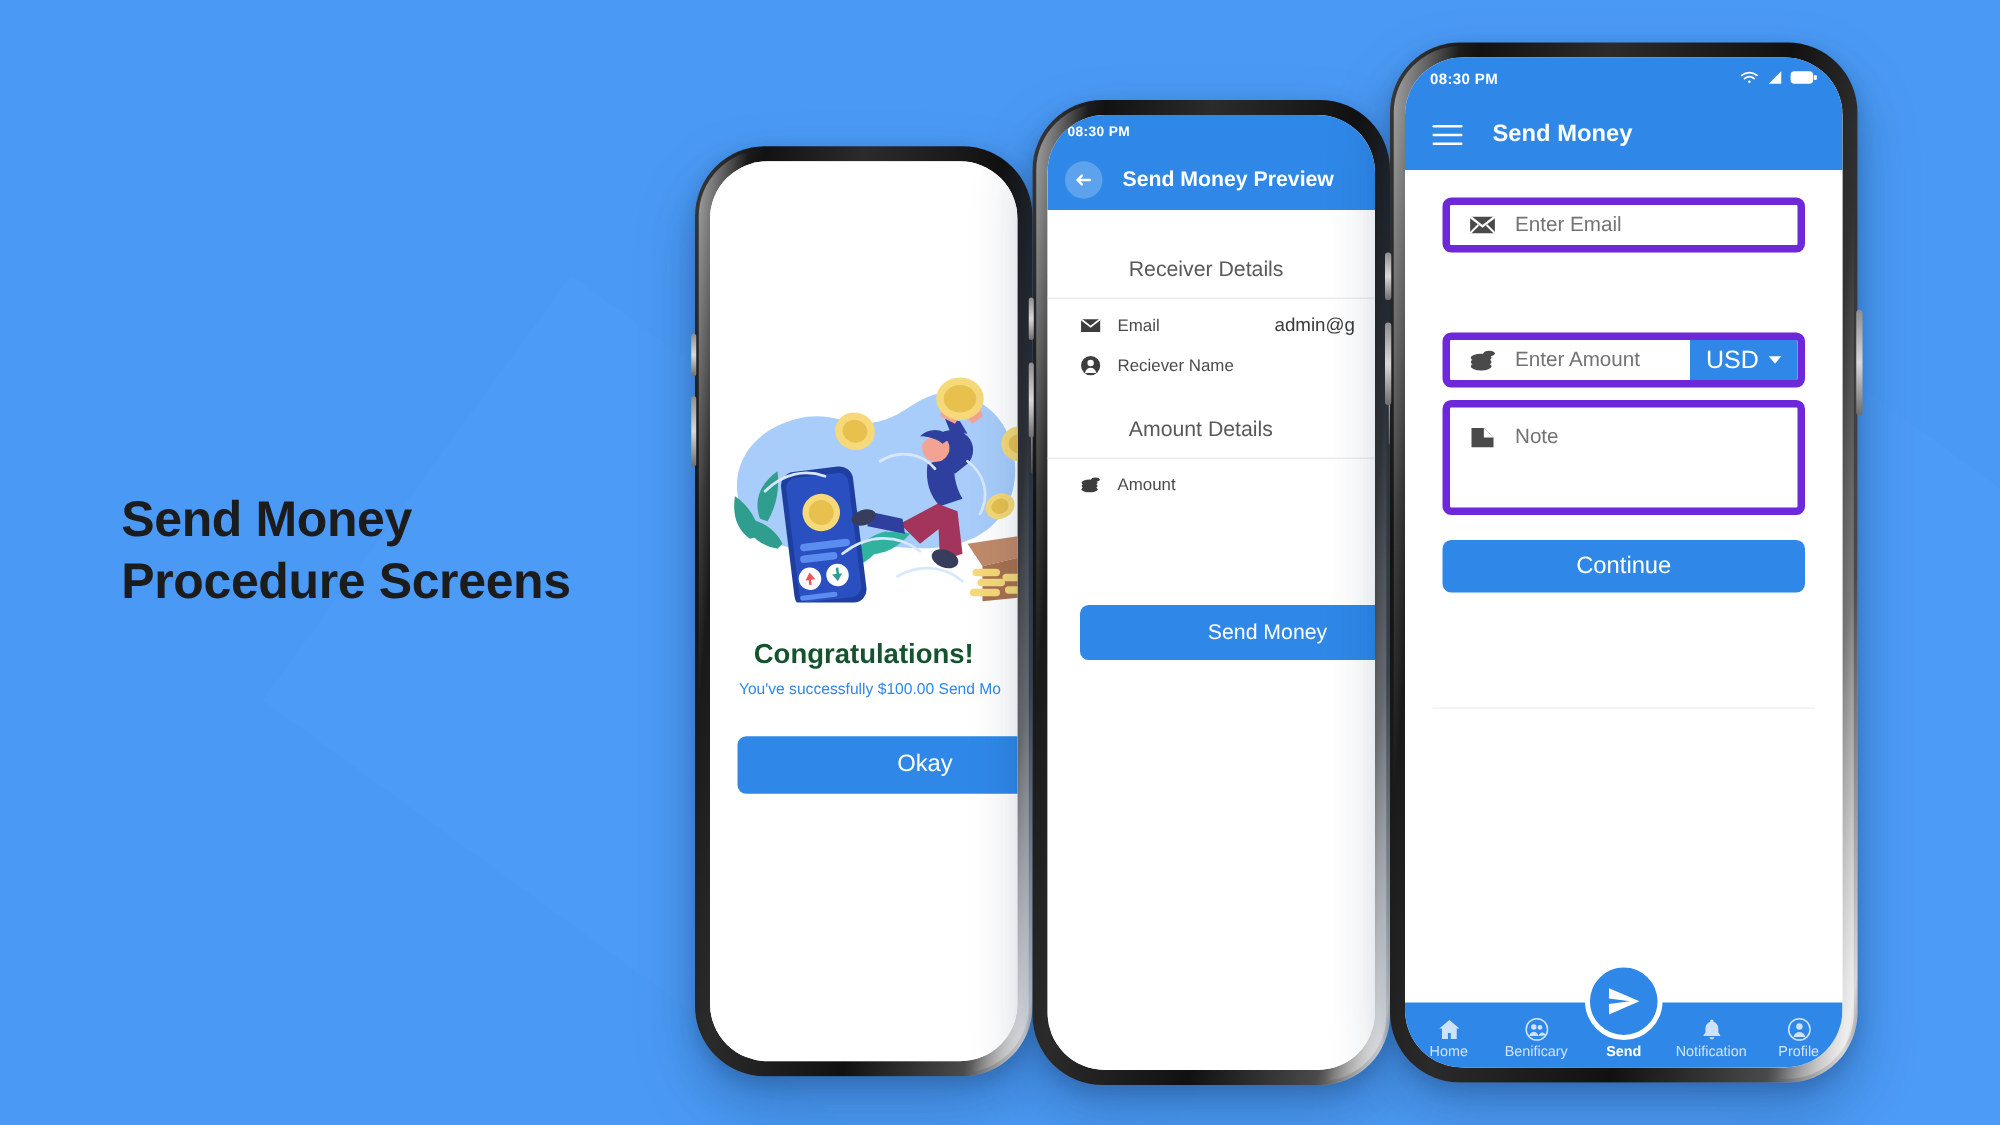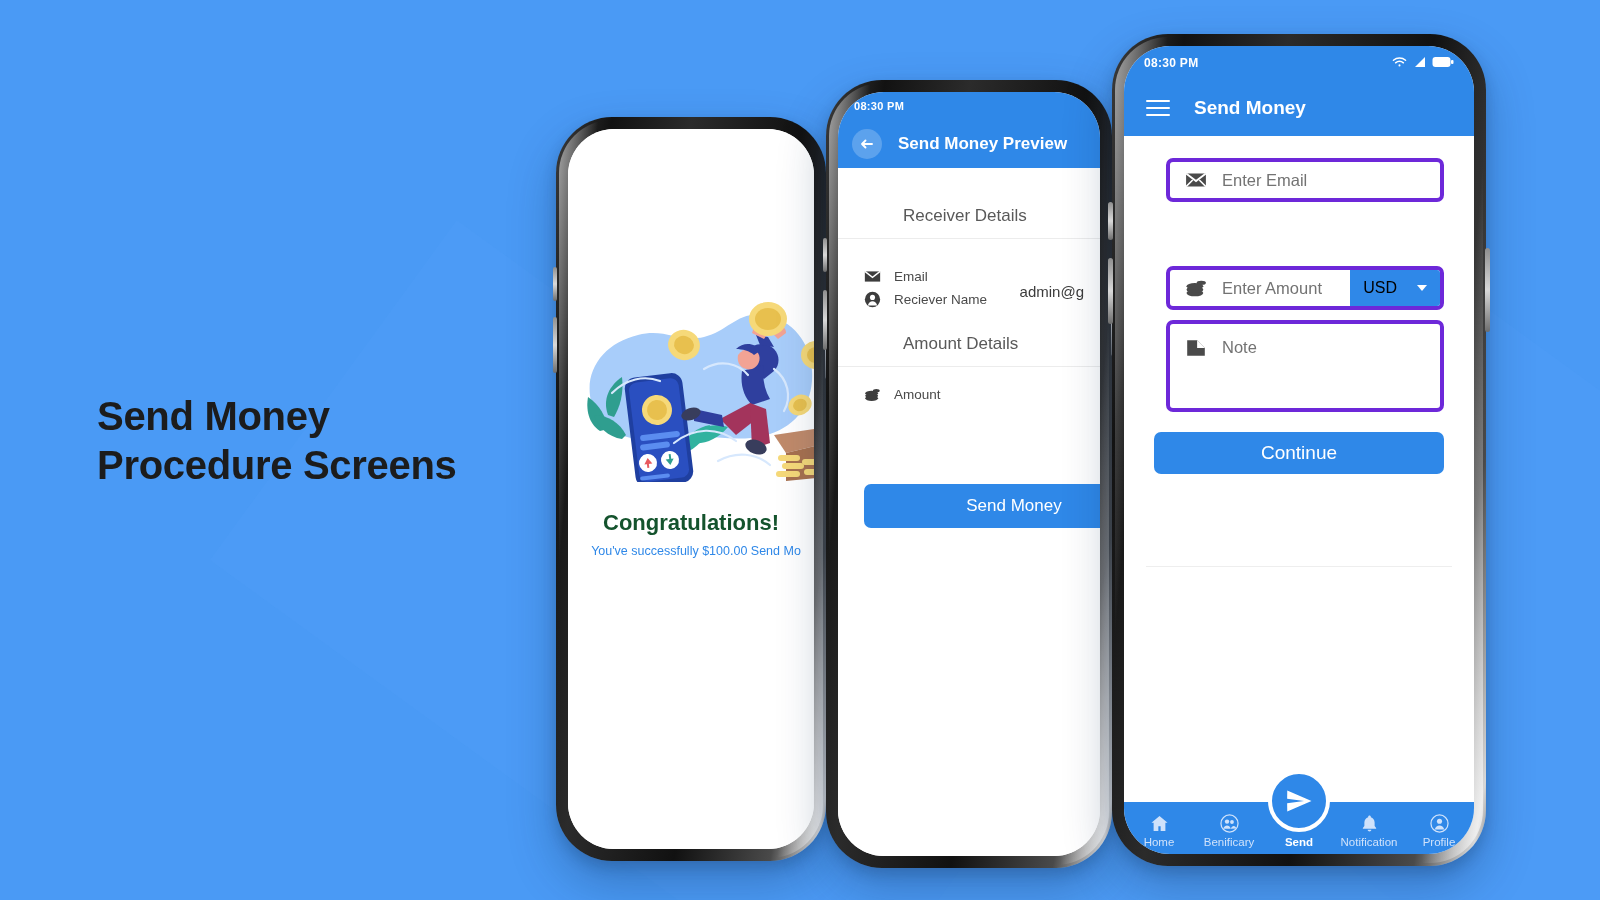--- a/index.html
+++ b/index.html
@@ -78,30 +78,30 @@
   .hamburger{ display:flex; flex-direction:column; justify-content:space-between; cursor:pointer; }
   .hamburger i{ display:block; background:#fff; border-radius:2px; }
   .backbtn{
     border-radius:50%; background:rgba(255,255,255,.22);
     display:flex; align-items:center; justify-content:center; color:#fff; cursor:pointer;
   }
 
   
   #phone-form .body{ flex:1 1 auto; position:relative; background:#fff; }
   .field{
-    position:absolute; left:42px; right:30px;
-    border:4px solid #6d28d9; border-radius:7px; background:#fff;
+    position:absolute; left:30px; right:30px;
+    border:6px solid #6d28d9; border-radius:7px; background:#fff;
     display:flex; align-items:center; overflow:hidden;
   }
   .field .ficon{ width:52px; display:flex; justify-content:center; align-items:center; flex:0 0 auto; color:#4a4a4a;}
   .field .ftext{ color:#737373; font-size:16.5px; }
   .currency-chip{
-    margin-left:auto; align-self:stretch; background:#2f88e8; color:#000000;
-    display:flex; align-items:center; gap:20px; padding:0 13px;
-    font-size:16px; cursor:pointer;
+    margin-left:auto; align-self:stretch; background:#2f88e8; color:#ffffff;
+    display:flex; align-items:center; gap:8px; padding:0 13px;
+    font-size:20px; cursor:pointer;
   }
   .caret{ width:0;height:0;border-left:5px solid transparent;border-right:5px solid transparent;border-top:6px solid #fff; }
   .note-field{ align-items:flex-start;text-align:right; }
   .note-field .ficon{ height:47px; }
   .note-field .ftext{ margin-top:14px; }
 
   .primary-btn{
     position:absolute; border-radius:7px; background:#2f88e8; color:#fff;
     display:flex; align-items:center; justify-content:center;
     font-size:19px; cursor:pointer;
@@ -124,21 +124,21 @@
     cursor:pointer;
   }
 
   
   #phone-preview .body{ flex:1 1 auto; position:relative; background:#fff; }
   .sect-title{ position:absolute; left:26px; color:#595959; font-size:17px;margin-left:39px; }
   .sect-rule{ position:absolute; left:0; right:0; height:1px; background:#ececec; }
   .row{ position:absolute; left:26px; right:16px; display:flex; align-items:center; }
   .row .ricon{ width:30px; color:#3d3d3d; display:flex; }
   .row .rlabel{ font-size:13.5px; color:#4a4a4a; }
-  .row .rvalue{ margin-left:auto; font-size:15px; color:#3b3b3b; white-space:nowrap;margin-top:31px; }
+  .row .rvalue{ margin-left:auto; font-size:15px; color:#3b3b3b; white-space:nowrap; }
 
   
   #phone-success .body{ flex:1 1 auto; position:relative; background:#fff; }
   .congrats{
     position:absolute; left:0; right:0; text-align:center;
     color:#14532d; font-size:22px; font-weight:700;
   }
   .congrats-sub{
     position:absolute; left:10px; right:0; text-align:center;
     color:#2f88e8; font-size:12.5px; white-space:nowrap;
@@ -239,20 +239,23 @@
           <path d="M196 72c14 10 18 28 10 42"></path>
           <path d="M96 146c20-16 44-16 62-2"></path>
           <path d="M140 164c18-10 38-8 52 4"></path>
           <path d="M34 96c14-14 32-18 48-12"></path>
         </g>
       </svg>
 
       <div class="congrats" style="top:381px;">Congratulations!</div>
       <div class="congrats-sub" style="top:415px;">You've successfully $100.00 Send Mo</div>
 
+      <div class="primary-btn" style="left:22px; width:300px; top:460px; height:46px;">
+        <span>Okay</span>
+      </div>
     </div>
   </div>
 </div>
 
 <div class="phone" id="phone-preview">
   <div class="side-btn" style="left:-3px; top:158px; height:34px;"></div>
   <div class="side-btn" style="left:-3px; top:210px; height:60px;"></div>
   <div class="side-btn" style="right:-3px; top:200px; height:76px;"></div>
   <div class="screen">
 

